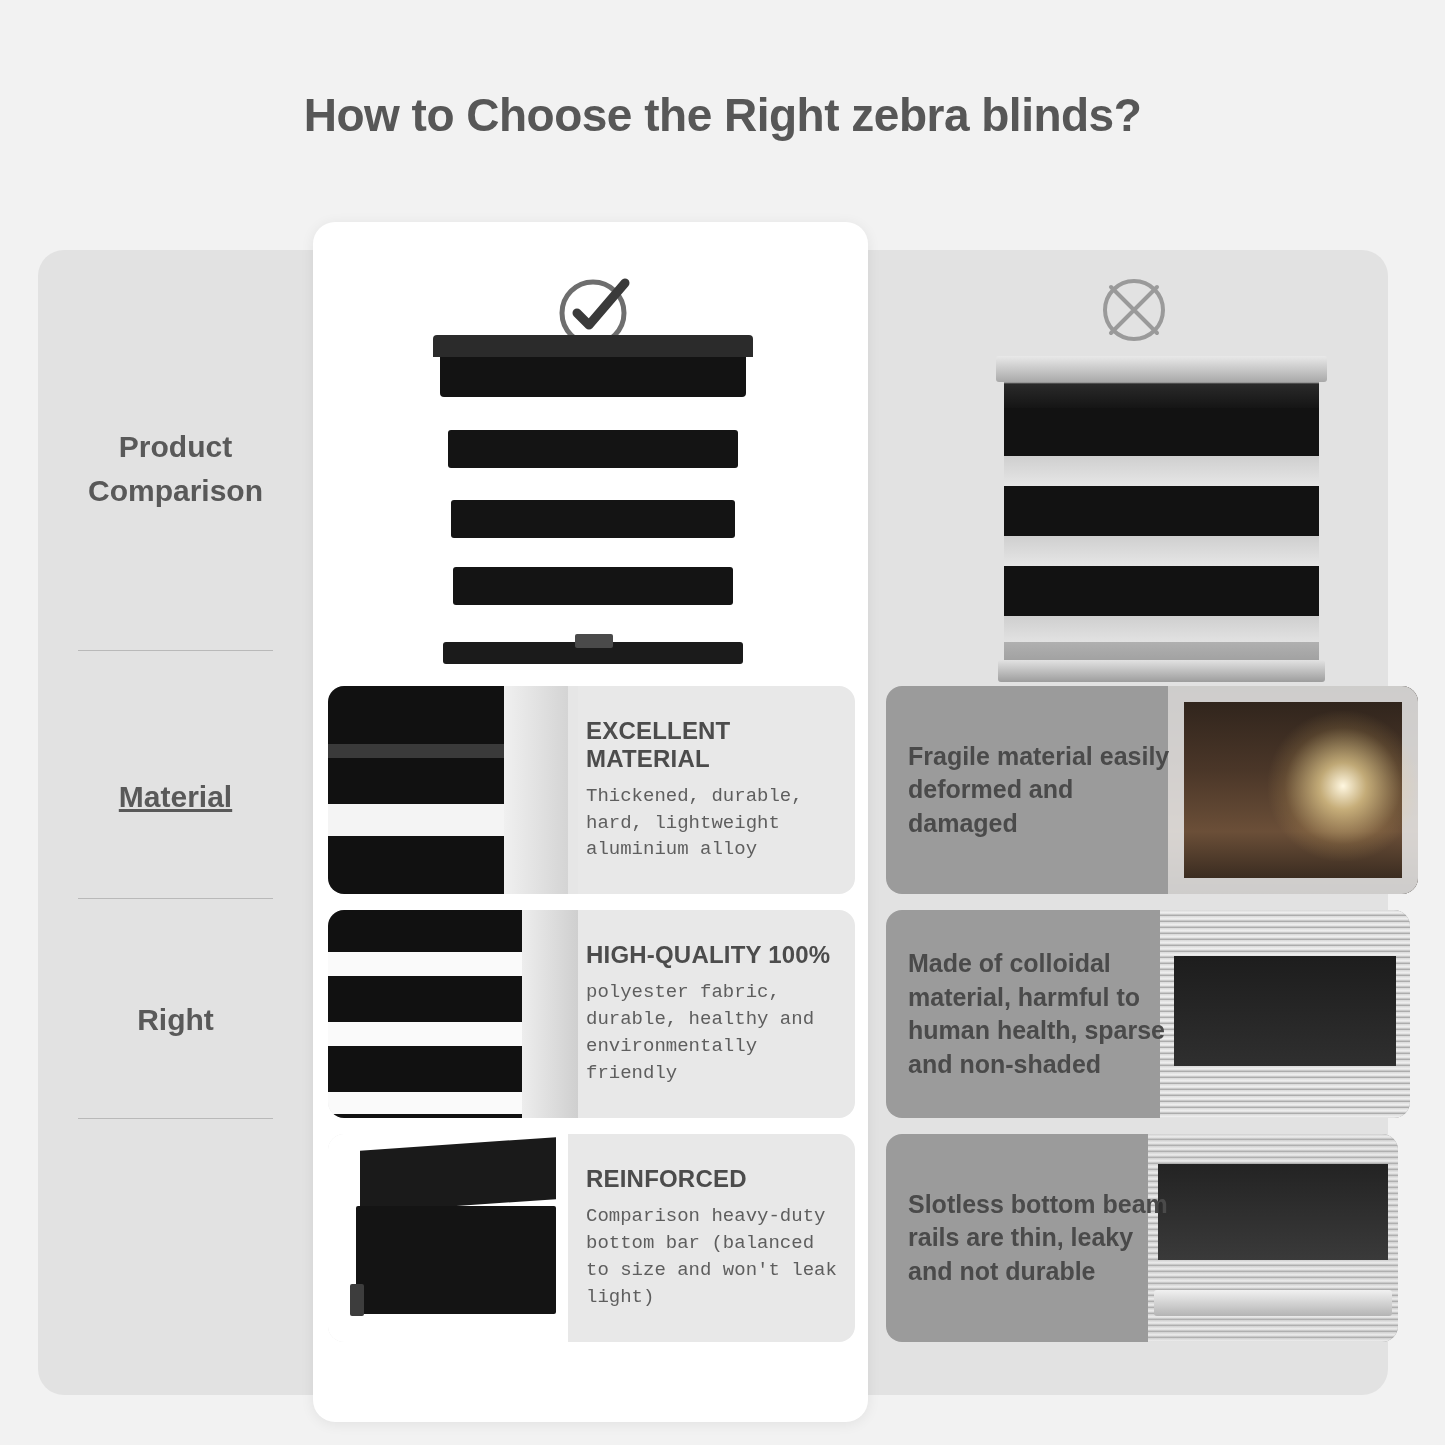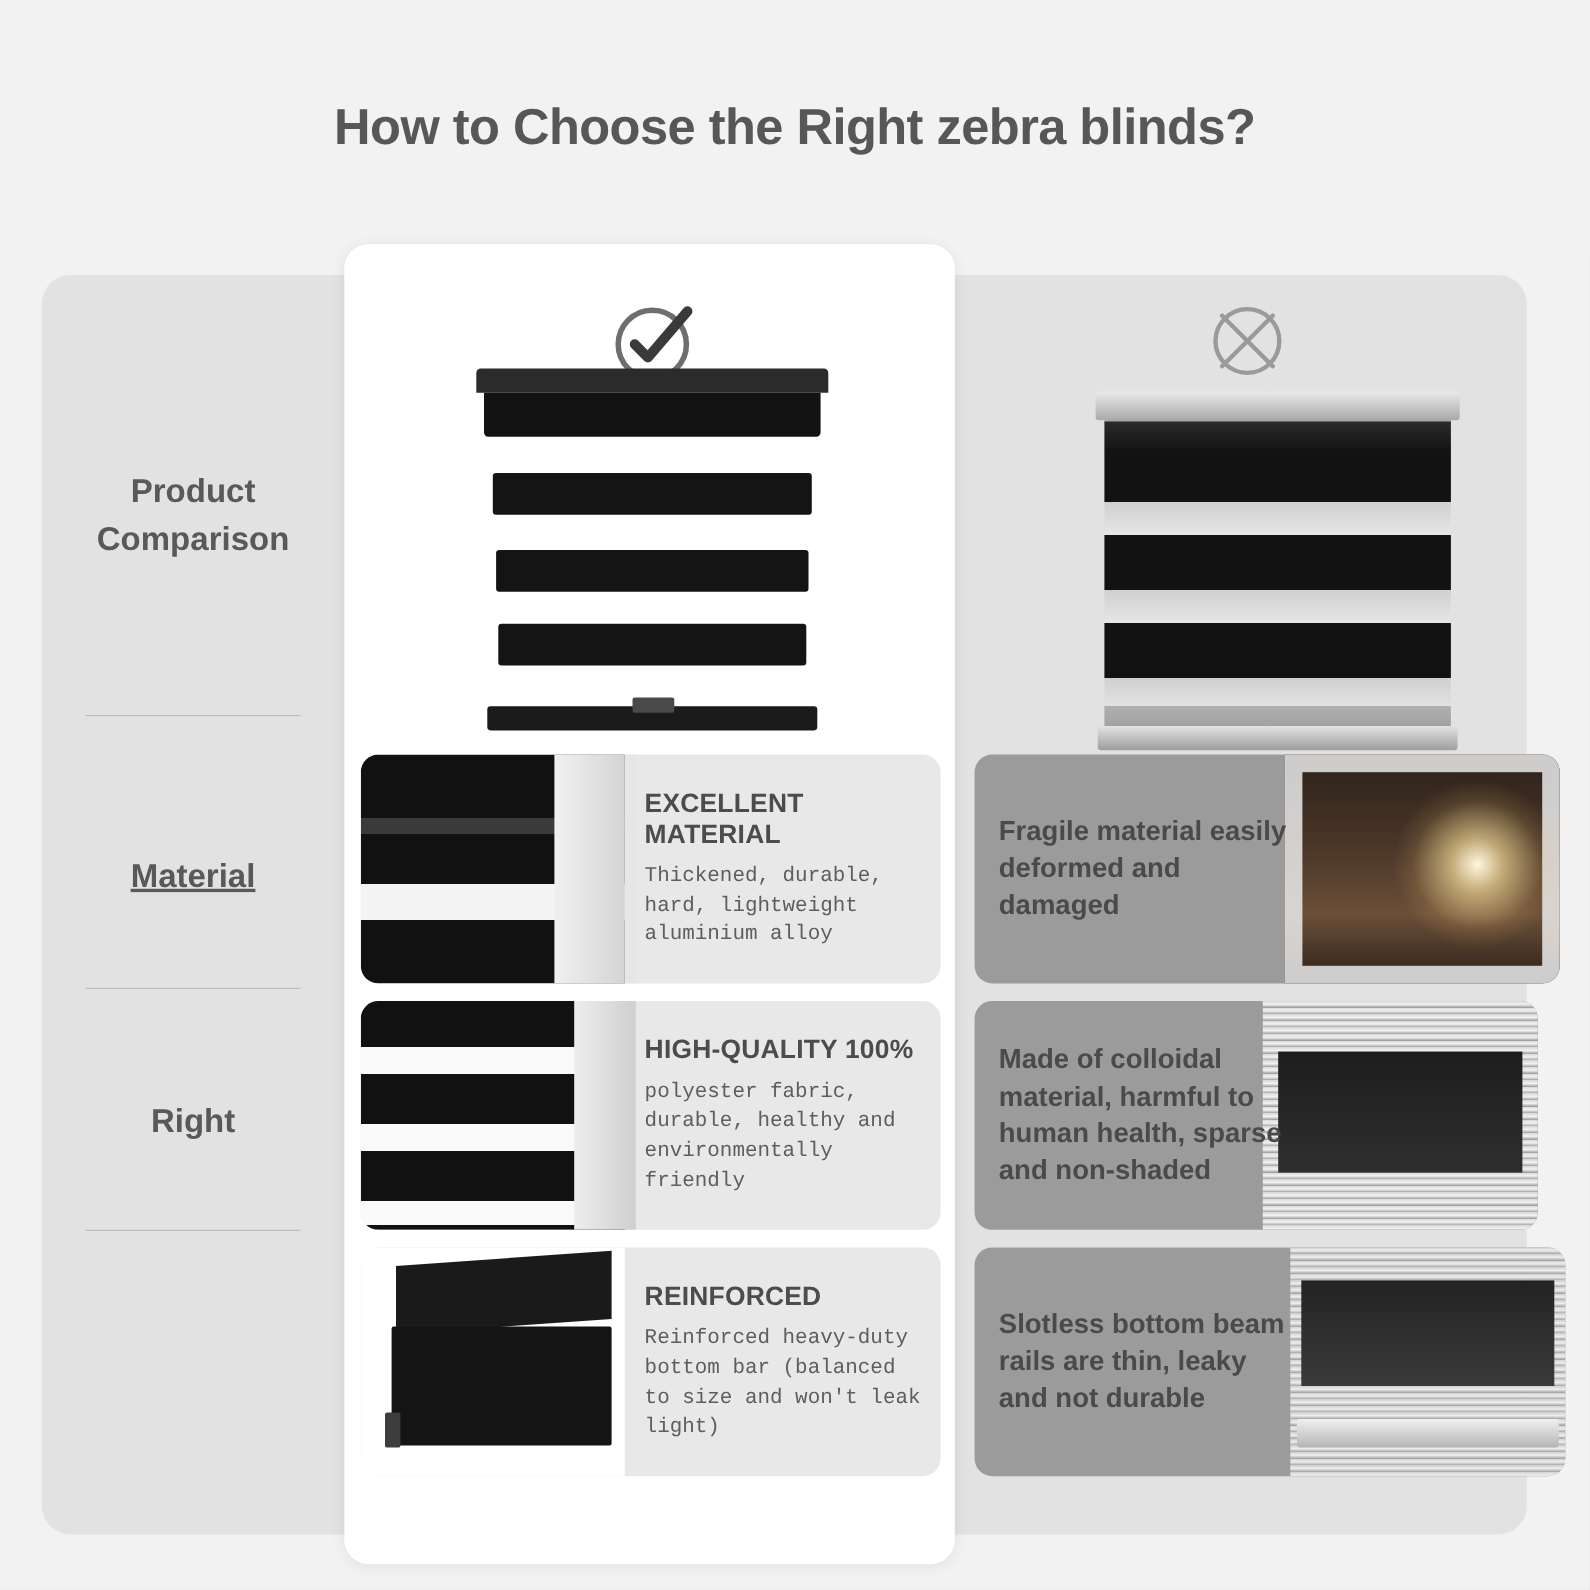--- a/index.html
+++ b/index.html
@@ -453,44 +453,44 @@
   </div>
 
   <div class="card card-good" style="left:290px; top:884px; width:527px; height:208px;">
     <div class="img-good gc3">
       <div class="gc3-top"></div>
       <div class="gc3-dark"></div>
       <div class="gc3-cap"></div>
     </div>
     <div class="text-area">
       <div class="card-head">REINFORCED</div>
-      <div class="card-body">Reinforced heavy-duty bottom bar (balanced to size and won't leak light)</div>
+      <div class="card-body">Comparison heavy-duty bottom bar (balanced to size and won't leak light)</div>
     </div>
   </div>
 
   <div class="card card-bad" style="left:848px; top:436px; width:512px; height:208px;padding-left:20px;">
     <div class="img-bad bc1">
       <div class="bc1-frame"></div>
       <div class="bc1-glow"></div>
     </div>
     <div class="text-area">
       <div class="bad-text">Fragile material easily deformed and damaged</div>
     </div>
   </div>
 
-  <div class="card card-bad" style="left:848px; top:660px; width:512px; height:208px;">
+  <div class="card card-bad" style="left:848px; top:660px; width:512px; height:208px;padding-left:12px;">
     <div class="img-bad bc2">
       <div class="bc2-panel"></div>
     </div>
     <div class="text-area">
       <div class="bad-text">Made of colloidal material, harmful to human health, sparse and non-shaded</div>
     </div>
   </div>
 
-  <div class="card card-bad" style="left:848px; top:884px; width:512px; height:208px;padding-left:25px;">
+  <div class="card card-bad" style="left:848px; top:884px; width:512px; height:208px;">
     <div class="img-bad bc3">
       <div class="bc3-panel"></div>
       <div class="bc3-rail"></div>
     </div>
     <div class="text-area">
       <div class="bad-text">Slotless bottom beam rails are thin, leaky and not durable</div>
     </div>
   </div>
 
 </div>

